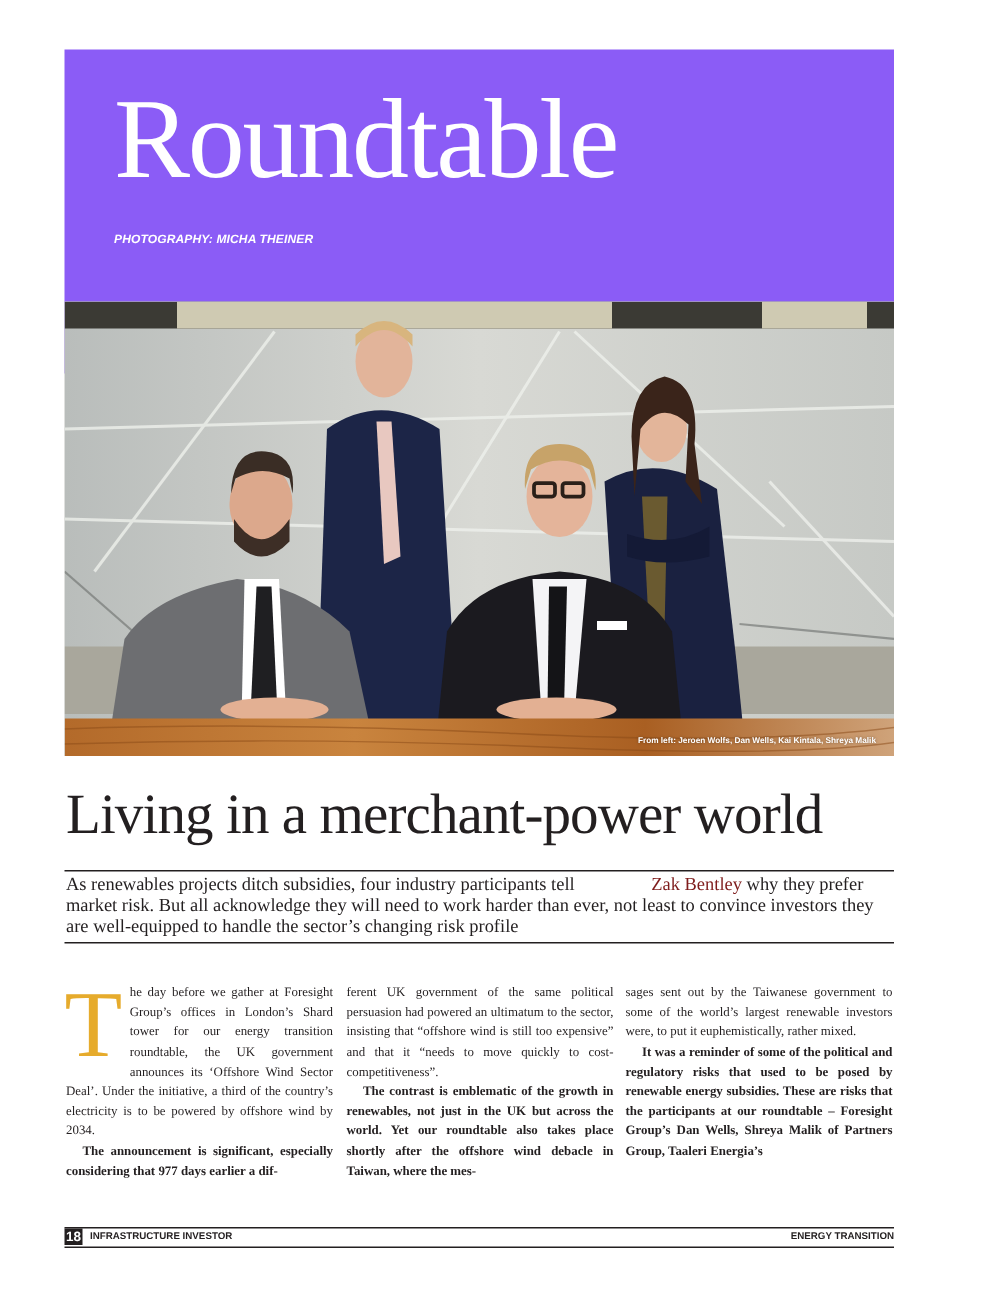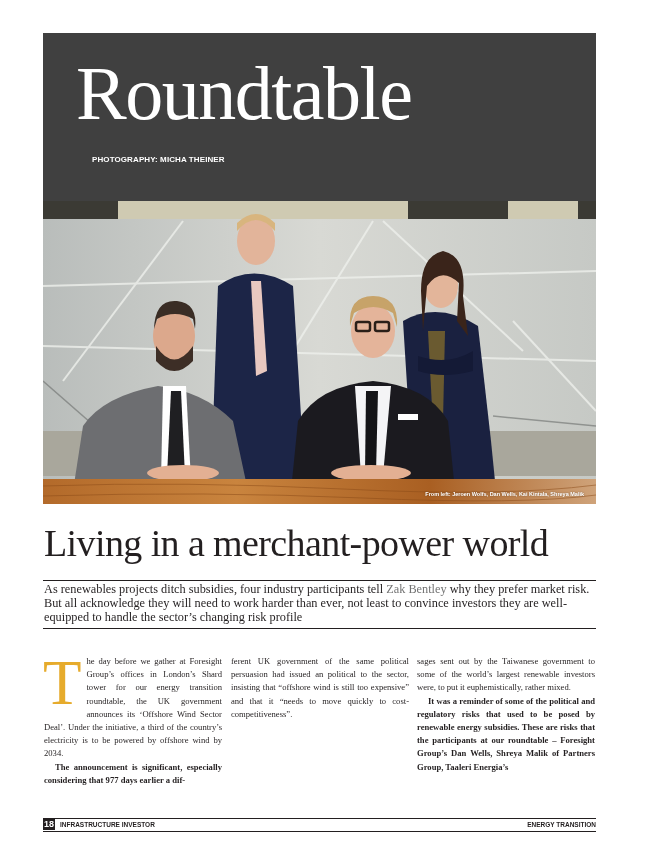--- a/index.html
+++ b/index.html
@@ -1,31 +1,31 @@
 <!DOCTYPE html>
 <html><head>
 <meta charset="utf-8">
 <style>
   * { box-sizing: border-box; margin: 0; padding: 0; }
   html, body { width: 657px; height: 866px; background: #ffffff; overflow: hidden; }
   body { position: relative; font-family: "Liberation Serif", serif; color: #231f20; }
 
   .header {
     position: absolute; left: 43px; top: 33px; width: 553px; height: 216px;
-    background: #404040;
+    background: #8b5cf6;
   }
   .header .title {
     position: absolute; left: 33px; top: 22px;
     font-family: "Liberation Serif", serif; font-size: 76px; color: #ffffff;
     letter-spacing: -1.5px; line-height: 1;
   }
   .header .credit {
-    position: absolute; left: 49px; top: 122px;
+    position: absolute; left: 33px; top: 122px;
     font-family: "Liberation Sans", sans-serif; font-weight: bold;
-    font-size: 8px; color: #ffffff; letter-spacing: 0.1px;
+    font-size: 8px; color: #ffffff; letter-spacing: 0.1px; font-style: italic;
   }
 
   .photo {
     position: absolute; left: 43px; top: 201px; width: 553px; height: 303px;
     overflow: hidden; background: #c9ccc8;
   }
   .photo svg { position: absolute; left: 0; top: 0; }
   .photo .caption {
     position: absolute; right: 12px; bottom: 7px;
     font-family: "Liberation Sans", sans-serif; font-weight: bold;
@@ -40,21 +40,21 @@
   }
   .rule { position: absolute; left: 43px; width: 553px; height: 1px; background: #231f20; }
   .rule.r1 { top: 580px; }
   .rule.r2 { top: 628px; }
 
   .standfirst {
     position: absolute; left: 44px; top: 582px; width: 552px;
     font-family: "Liberation Serif", serif; font-size: 12.3px; line-height: 14.2px;
     color: #231f20;
   }
-  .standfirst .author { color: #737373; }
+  .standfirst .author { color: #7f1d1d; margin-left: 48px; }
 
   .col {
     position: absolute; top: 655px; width: 178px;
     font-family: "Liberation Serif", serif; font-size: 8.6px; line-height: 13.2px;
     color: #231f20; text-align: justify;
   }
   .col1 { left: 44px; }
   .col2 { left: 231px; }
   .col3 { left: 417px; }
   .col p { margin: 0; }
@@ -175,21 +175,22 @@
   <span>As renewables projects ditch subsidies, four industry participants tell </span><span class="author">Zak Bentley</span><span> why they prefer market risk. But all acknowledge they will need to work harder than ever, not least to convince investors they are well-equipped to handle the sector’s changing risk profile</span>
 </div>
 <div class="rule r2"></div>
 
 <div class="col col1">
   <p class="cont"><span class="dropcap">T</span><span>he day before we gather at Foresight Group’s offices in London’s Shard tower for our energy transition roundtable, the UK government announces its ‘Offshore Wind Sector Deal’. Under the initiative, a third of the country’s electricity is to be powered by offshore wind by 2034.</span></p>
   <p class="indent">The announcement is significant, especially considering that 977 days earlier a dif-</p>
 </div>
 
 <div class="col col2">
-  <p class="cont">ferent UK government of the same political persuasion had issued an political to the sector, insisting that “offshore wind is still too expensive” and that it “needs to move quickly to cost-competitiveness”.</p>
+  <p class="cont">ferent UK government of the same political persuasion had powered an ultimatum to the sector, insisting that “offshore wind is still too expensive” and that it “needs to move quickly to cost-competitiveness”.</p>
+  <p class="indent">The contrast is emblematic of the growth in renewables, not just in the UK but across the world. Yet our roundtable also takes place shortly after the offshore wind debacle in Taiwan, where the mes-</p>
 </div>
 
 <div class="col col3">
   <p class="cont">sages sent out by the Taiwanese government to some of the world’s largest renewable investors were, to put it euphemistically, rather mixed.</p>
   <p class="indent">It was a reminder of some of the political and regulatory risks that used to be posed by renewable energy subsidies. These are risks that the participants at our roundtable – Foresight Group’s Dan Wells, Shreya Malik of Partners Group, Taaleri Energia’s</p>
 </div>
 
 <div class="footer-rule top"></div>
 <div class="page-num">18</div>
 <div class="footer-left">INFRASTRUCTURE INVESTOR</div>

